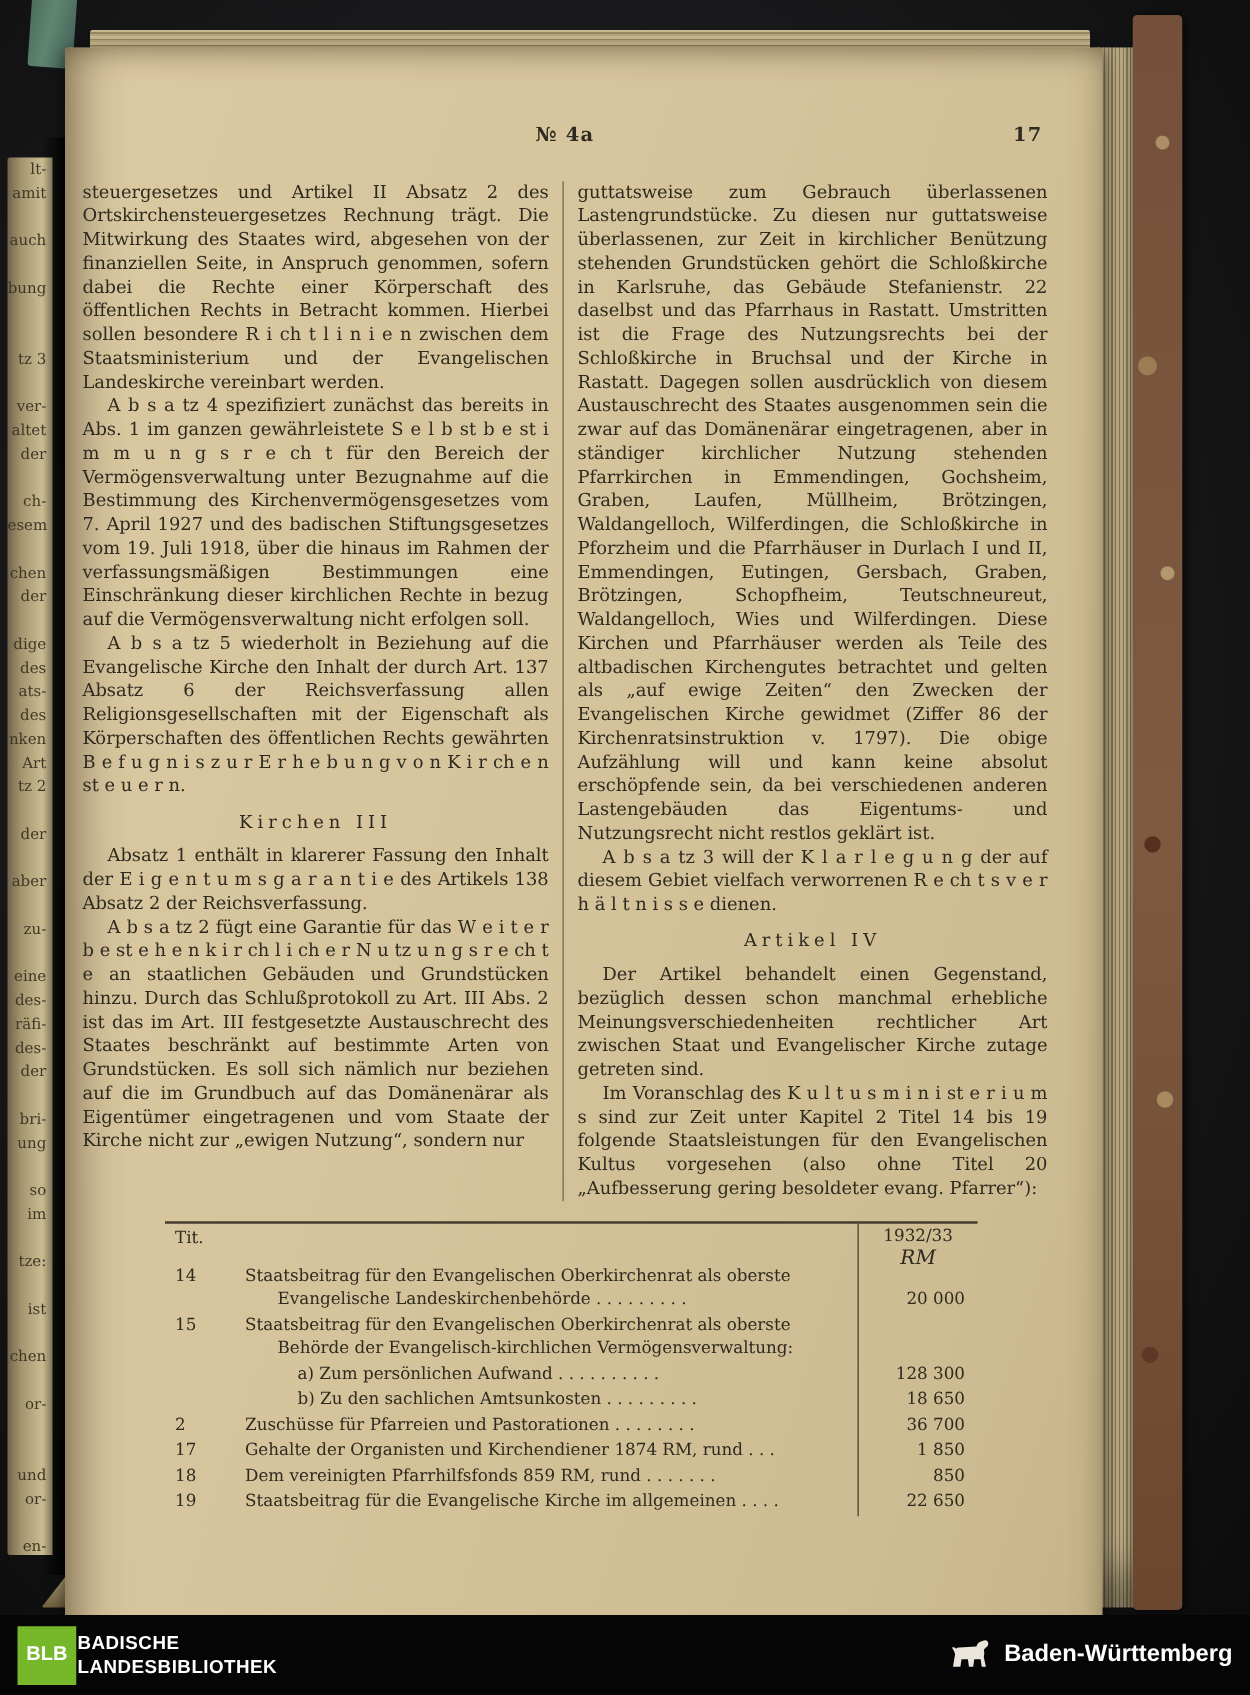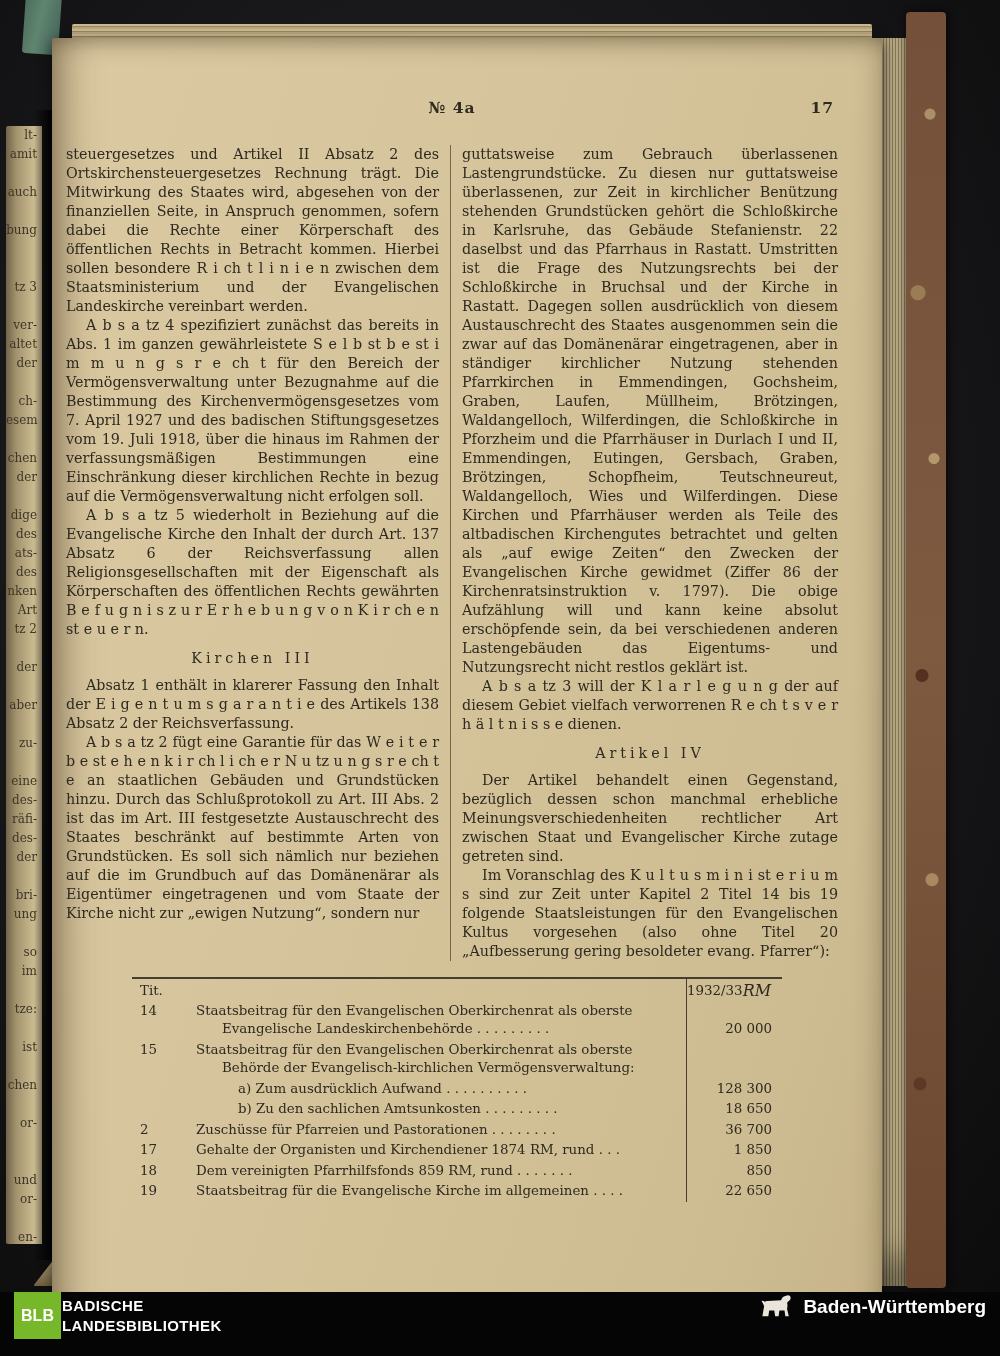--- a/index.html
+++ b/index.html
@@ -73,31 +73,31 @@
   .col p.indent  { text-indent:20px; }
   .col p.heading { text-align:center; letter-spacing:4px; text-indent:0;
                    margin:10px 0 8px 0; }
 
   
   .btable { margin: 16px 0 0 66px; width:650px; border-top:2px solid #453d2e;
             font-size:13.4px; line-height:18.5px; }
   .trow, .thead, .sumrow { display:grid; grid-template-columns:56px 1fr 96px; }
   .thead .tit { padding:3px 0 0 8px; }
   .thead .amt-h { border-left:1px solid #453d2e; text-align:center; padding:2px 0 0 0;
-                  display:flex; flex-direction:row; align-items:center; }
+                  display:flex; flex-direction:column; align-items:center; }
   .thead .rm { font-style:italic; font-size:16px; line-height:12px; }
   .trow .tit { padding:1px 0 0 8px; }
   .trow .desc { padding:1px 8px 1px 34px; text-indent:-26px; }
   .trow.sub .desc { padding-left:50px; text-indent:0; }
   .trow .amt { border-left:1px solid #453d2e; text-align:right;
                padding:1px 10px 1px 2px; display:flex; align-items:flex-end; justify-content:flex-end; }
 
   
   .footer { position:absolute; left:0; top:1292px; width:1000px; height:64px; background:#050505;
-            display:flex; align-items:flex-start; justify-content:space-between; padding:0 14px;
+            display:flex; align-items:center; justify-content:space-between; padding:0 14px;
             font-family:"Liberation Sans", sans-serif; color:#fff; }
   .f-left, .f-right { display:flex; align-items:center; }
   .blb-square { width:47px; height:47px; display:flex; align-items:center; justify-content:center;
                 font-weight:bold; font-size:16px; color:#fff; }
   .lib-name { margin-left:1px; font-weight:bold; font-size:15px; line-height:1.3; letter-spacing:.4px; }
   .bw-icon { width:34px; height:30px; margin-right:10px; }
   .state-name { font-size:19px; font-weight:600; }
 </style>
 </head>
 <body>
@@ -289,21 +289,21 @@
           </div>
 
           <div class="trow">
             <div class="tit">15</div>
             <div class="desc">Staatsbeitrag für den Evangelischen Oberkirchenrat als oberste Behörde der Evangelisch-kirchlichen Vermögensverwaltung:</div>
             <div class="amt"></div>
           </div>
 
           <div class="trow sub">
             <div class="tit"></div>
-            <div class="desc">a) Zum ausdrücklich Aufwand  .  .  .  .  .  .  .  .  .  .</div>
+            <div class="desc">a) Zum persönlichen Aufwand  .  .  .  .  .  .  .  .  .  .</div>
             <div class="amt">128 300</div>
           </div>
 
           <div class="trow sub">
             <div class="tit"></div>
             <div class="desc">b) Zu den sachlichen Amtsunkosten  .  .  .  .  .  .  .  .  .</div>
             <div class="amt">18 650</div>
           </div>
 
           <div class="trow">

